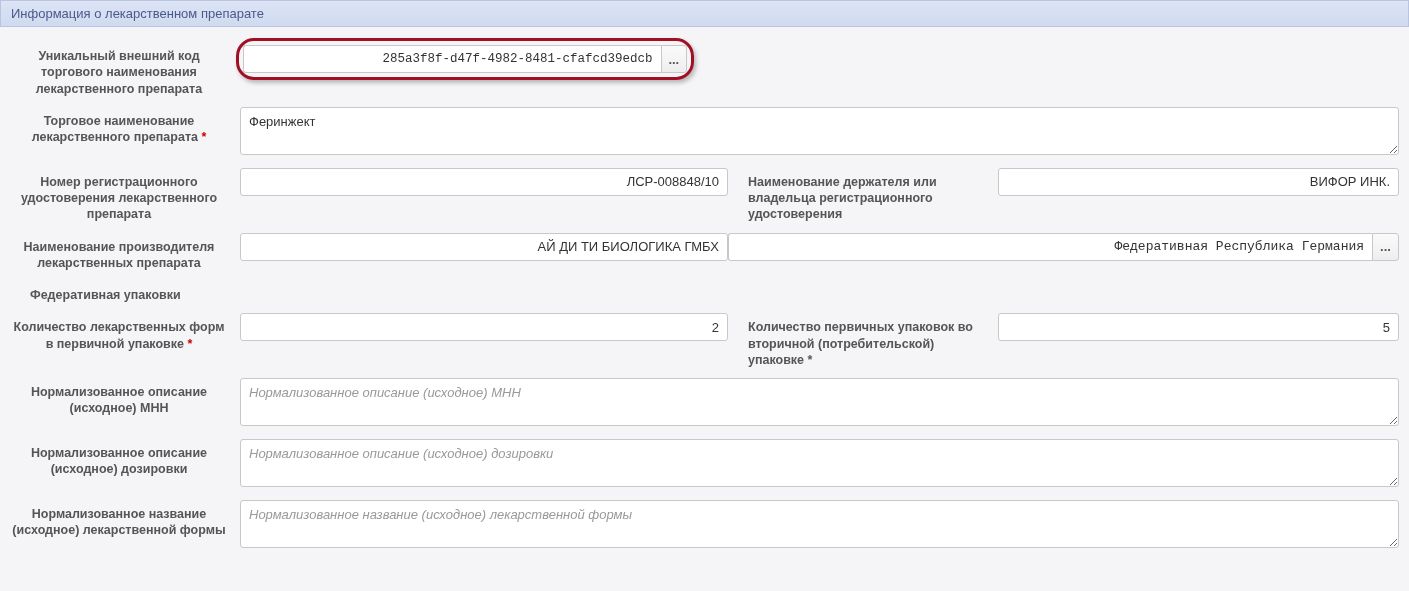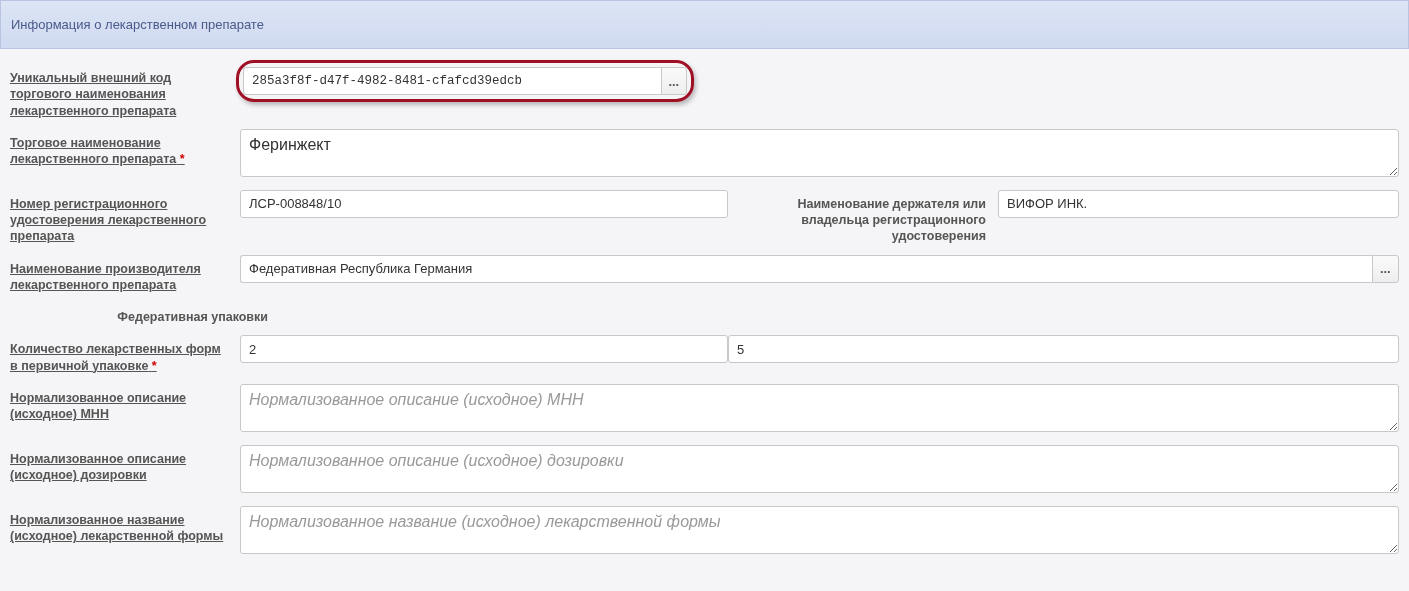--- a/index.html
+++ b/index.html
@@ -6,76 +6,76 @@
     body {
       font-family: Arial, sans-serif;
       font-size: 13px;
       background: #f5f5f7;
       color: #333;
       width: 1409px;
     }
     .panel-header {
       background: linear-gradient(to bottom, #dce4f5, #d0daf0);
       border: 1px solid #b8c4e0;
-      padding: 16px 10px;
+      padding: 5px 10px;
       color: #4a5a8a;
       font-size: 13px;
     }
     .form-area {
       padding: 15px 10px 10px 10px;
     }
     .row {
       display: flex;
       margin-bottom: 10px;
       align-items: flex-start;
     }
     .label-col {
       width: 230px;
-      text-align: left;
+      text-align: center;
       padding-right: 12px;
       padding-top: 6px;
       font-weight: bold;
       color: #555;
       font-size: 12.5px;
       line-height: 1.3;
-      text-decoration: underline;
     }
     .label-col .req { color: #c00; }
     .field-col {
       flex: 1;
     }
     .two-col .field-col { width: 488px; flex: none; }
     .two-col .label-col-2 {
       width: 250px;
-      text-align: right;
+      text-align: left;
       padding-right: 12px;
       padding-top: 6px;
       font-weight: bold;
       color: #555;
       font-size: 12.5px;
       line-height: 1.3;
       margin-left: 20px;
     }
     .two-col .field-col-2 { flex: 1; }
     input.txt {
       width: 100%;
       height: 28px;
       border: 1px solid #c8c8c8;
       border-radius: 3px;
       padding: 0 8px;
       font-size: 13px;
       background: #fff;
       color: #333;
+      text-align: right;
     }
     textarea.txt {
       width: 100%;
       border: 1px solid #c8c8c8;
       border-radius: 3px;
       padding: 6px 8px;
-      font-size: 16px;
+      font-size: 13px;
       background: #fff;
       color: #333;
       resize: both;
       font-family: Arial, sans-serif;
       height: 48px;
     }
     textarea.txt::placeholder { color: #999; font-style: italic; }
     .lookup {
       display: flex;
       gap: 0;
@@ -115,20 +115,21 @@
       pointer-events: none;
       box-shadow: 2px 3px 4px rgba(0,0,0,0.25);
     }
     .lookup-wide {
       display: flex;
     }
     .lookup-wide input.txt {
       border-top-right-radius: 0;
       border-bottom-right-radius: 0;
       border-right: none;
+      font-family: Liberation Mono, monospace;
     }
     .lookup-wide .btn {
       width: 28px;
       height: 28px;
       border: 1px solid #c8c8c8;
       border-top-right-radius: 3px;
       border-bottom-right-radius: 3px;
       background: linear-gradient(to bottom, #fafafa, #eee);
       cursor: pointer;
       font-weight: bold;
@@ -173,38 +174,42 @@
     <div class="field-col">
       <input class="txt" type="text" value="ЛСР-008848/10" style="">
     </div>
     <div class="label-col-2">Наименование держателя или владельца регистрационного удостоверения</div>
     <div class="field-col-2">
       <input class="txt" type="text" value="ВИФОР ИНК." style="">
     </div>
   </div>
 
   <div class="row two-col">
-    <div class="label-col">Наименование производителя лекарственного препарата</div>
+    <div class="label-col">Наименование производителя лекарственных препарата</div>
+    <div class="field-col">
+      <input class="txt" type="text" value="АЙ ДИ ТИ БИОЛОГИКА ГМБХ" style="">
+    </div>
     <div class="field-col-2">
       <div class="lookup-wide">
         <input class="txt" type="text" value="Федеративная Республика Германия" style="">
         <div class="btn">...</div>
       </div>
     </div>
   </div>
 
   <div class="row two-col">
     <div class="label-col-2">Федеративная упаковки</div>
   </div>
 
   <div class="row two-col">
     <div class="label-col"><span>Количество лекарственных форм в первичной упаковке</span> <span class="req">*</span></div>
     <div class="field-col">
       <input class="txt" type="text" value="2" style="">
     </div>
+    <div class="label-col-2"><span>Количество первичных упаковок во вторичной (потребительской) упаковке</span> <span class="req">*</span></div>
     <div class="field-col-2">
       <input class="txt" type="text" value="5" style="">
     </div>
   </div>
 
   <div class="row">
     <div class="label-col">Нормализованное описание (исходное) МНН</div>
     <div class="field-col">
       <textarea class="txt" placeholder="Нормализованное описание (исходное) МНН" style=""></textarea>
     </div>

